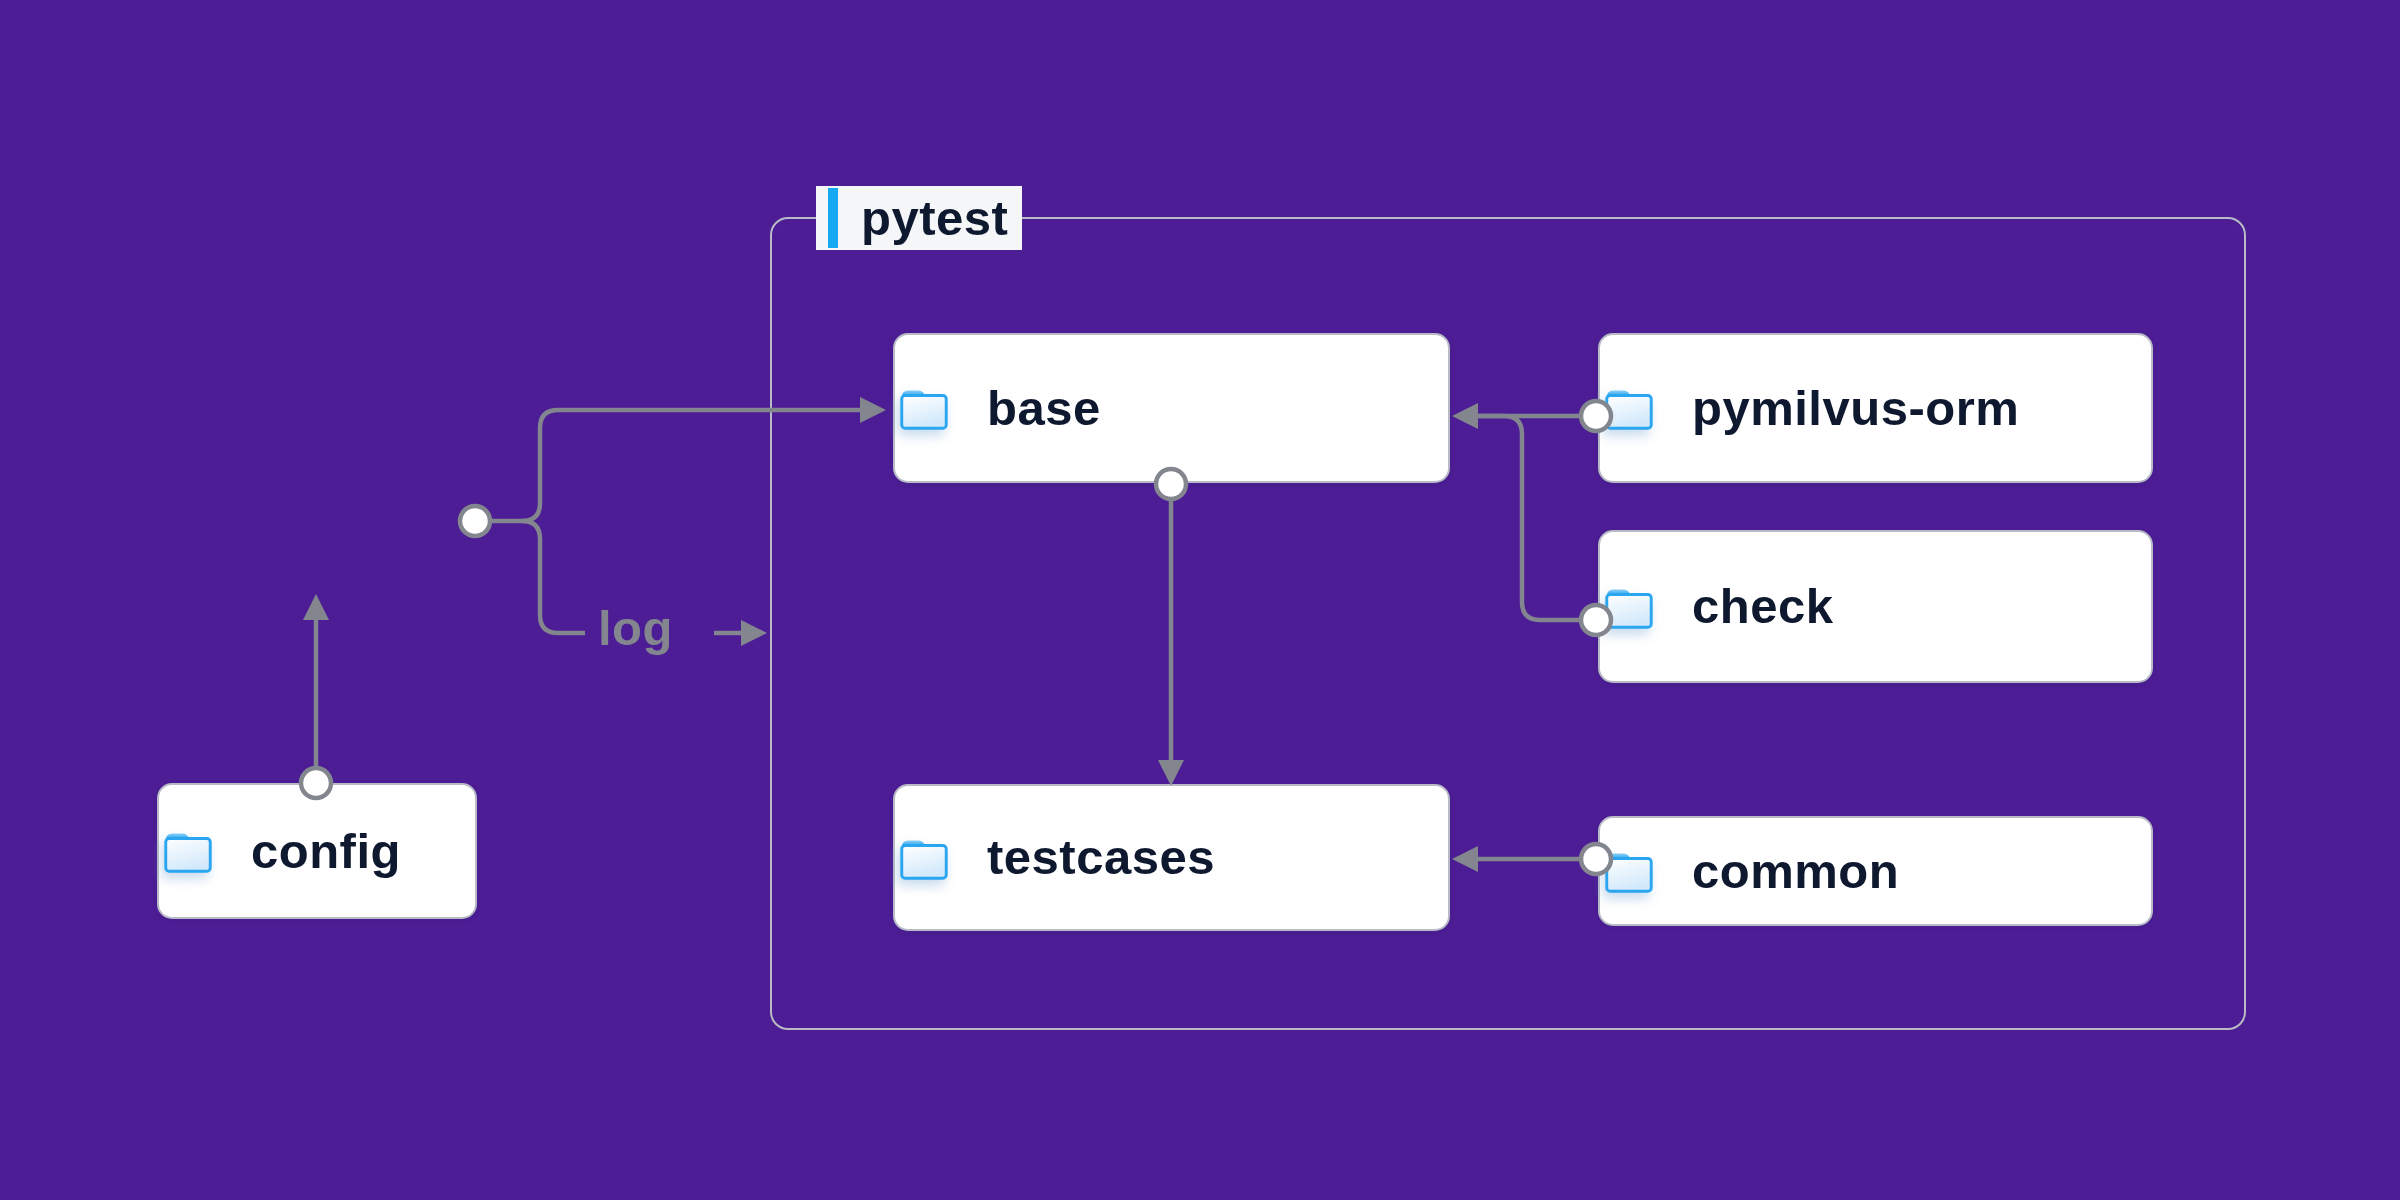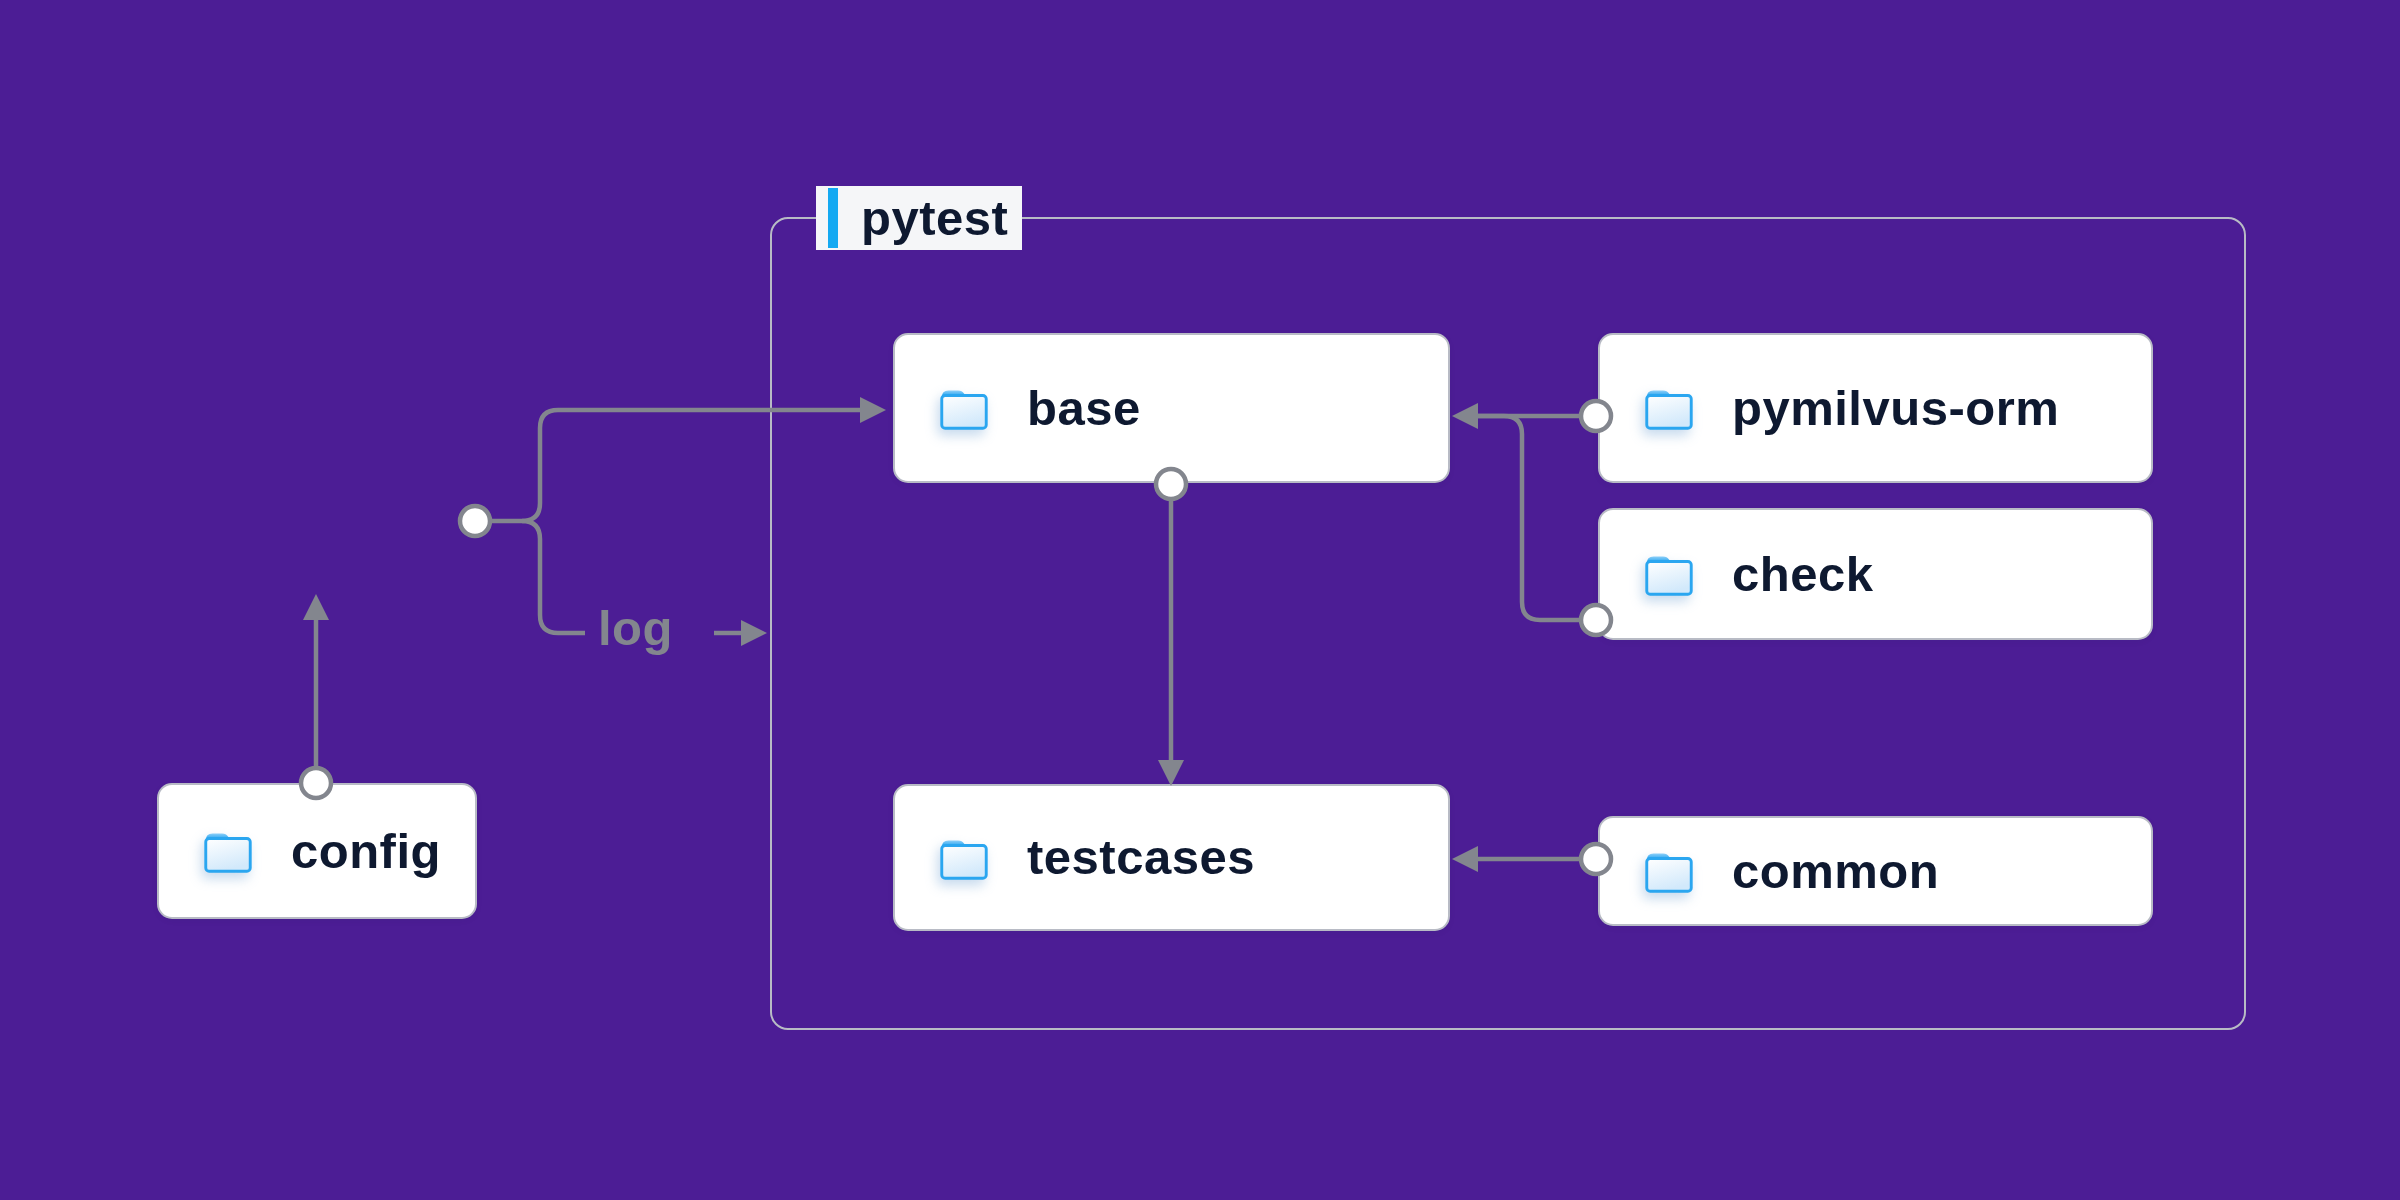--- a/index.html
+++ b/index.html
@@ -52,21 +52,20 @@
   }
   
   .node {
     position: absolute;
     background: #ffffff;
     border: 2.5px solid #b8bbc5;
     border-radius: 15px;
     box-sizing: border-box;
     display: flex;
     align-items: center;
-    padding-left: 40px;
     gap: 34px;
     box-shadow: 0 2px 6px rgba(20, 30, 60, 0.05);
     z-index: 2;
   }
   .node-label {
     font-size: 49px;
     font-weight: 700;
     color: #0e1930;
     letter-spacing: 0.5px;
     line-height: 1;
@@ -166,21 +165,21 @@
   <div class="node" style="left:1598px;top:333px;width:555px;height:150px">
     <span class="folder">
       <svg viewBox="0 0 60 52">
         <path d="M7 15 Q7 8 14 8 H24 Q28 8 30 11 L34 16 H7 Z" fill="url(#folderTab)"></path>
         <rect x="7" y="13" width="46" height="34" rx="3.5" fill="url(#folderBody)" stroke="#2aa6f0" stroke-width="3"></rect>
       </svg>
     </span>
     <span class="node-label">pymilvus-orm</span>
   </div>
 
-  <div class="node" style="left:1598px;top:508px;width:555px;height:132px">
+  <div class="node" style="left:1598px;top:530px;width:555px;height:153px">
     <span class="folder">
       <svg viewBox="0 0 60 52">
         <path d="M7 15 Q7 8 14 8 H24 Q28 8 30 11 L34 16 H7 Z" fill="url(#folderTab)"></path>
         <rect x="7" y="13" width="46" height="34" rx="3.5" fill="url(#folderBody)" stroke="#2aa6f0" stroke-width="3"></rect>
       </svg>
     </span>
     <span class="node-label">check</span>
   </div>
 
   <div class="node" style="left:893px;top:784px;width:557px;height:147px">

